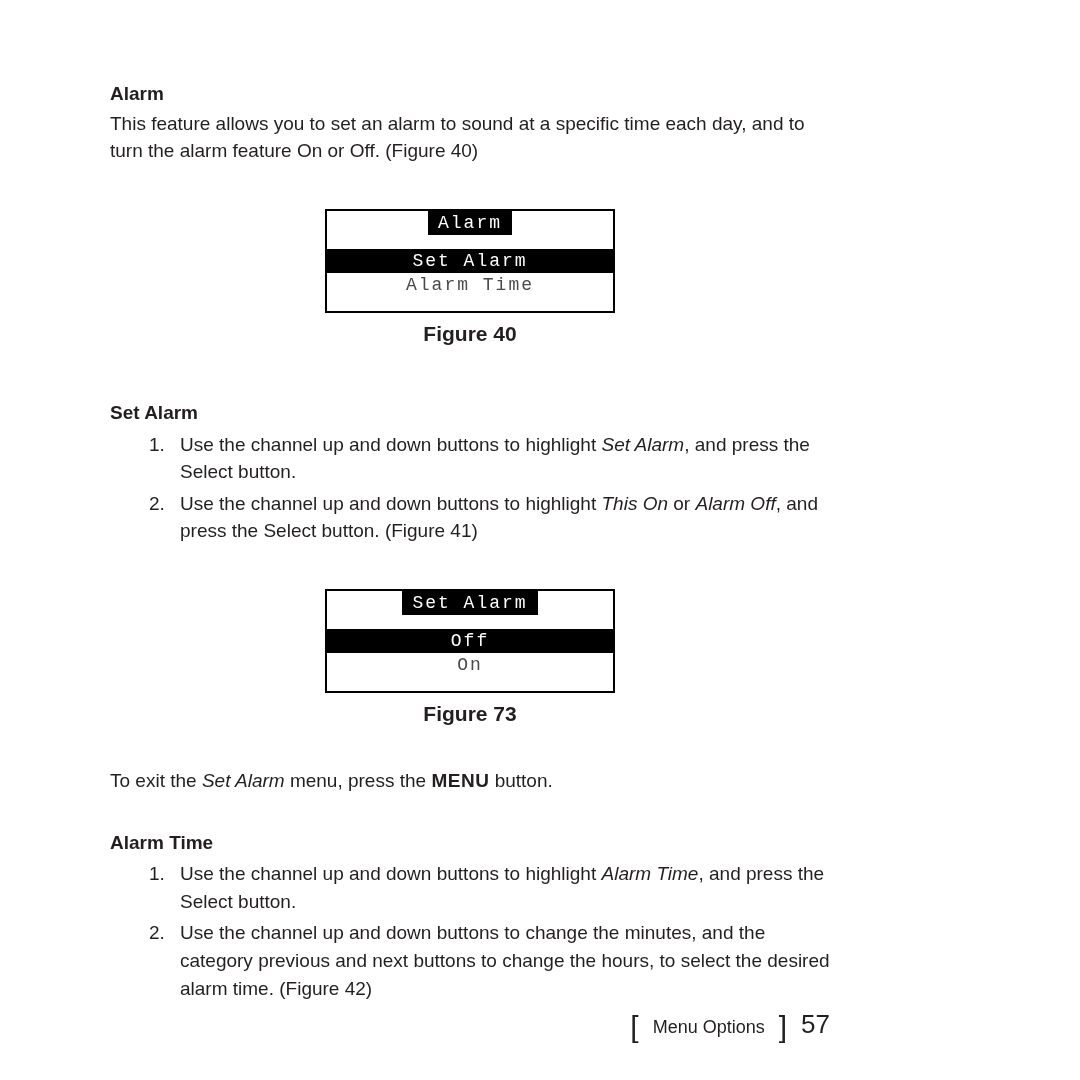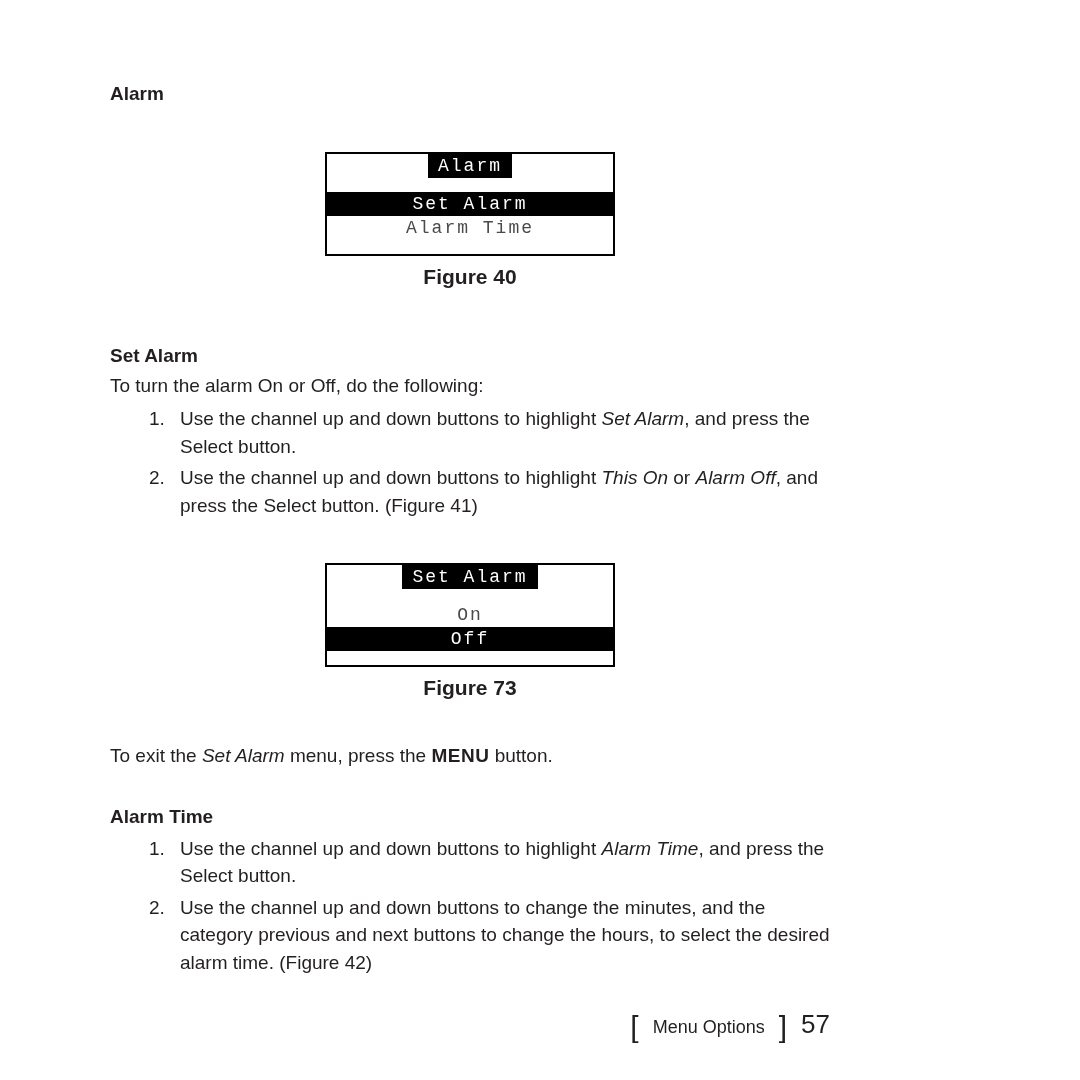--- a/index.html
+++ b/index.html
@@ -104,55 +104,55 @@
     font-size: 26px;
     line-height: 1;
   }
 </style>
 </head>
 <body>
 
 <div class="page">
 
   <p class="section-heading">Alarm</p>
+  <p class="para">This feature allows you to set an alarm to sound at a specific time each day, and to turn the alarm feature On or Off. (Figure 40)</p>
 
   <div class="figure-wrap">
     <div class="lcd">
       <div class="lcd-row">
         <span class="lcd-title">Alarm</span>
       </div>
       <div class="lcd-row spacer-row"></div>
       <div class="lcd-row inverted">Set Alarm</div>
       <div class="lcd-row dim">Alarm Time</div>
       <div class="lcd-row spacer-row"></div>
     </div>
     <div class="figure-caption">Figure 40</div>
   </div>
 
   <div class="spacer-med"></div>
 
   <p class="section-heading">Set Alarm</p>
-  <p class="para">To turn the alarm On or Off, do the following:</p>
   <ol class="steps">
     <li>
       <span>Use the channel up and down buttons to highlight </span><span class="italic">Set Alarm</span><span>, and press the Select button.</span>
     </li>
     <li>
       <span>Use the channel up and down buttons to highlight </span><span class="italic">This On</span><span> or </span><span class="italic">Alarm Off</span><span>, and press the Select button. (Figure 41)</span>
     </li>
   </ol>
 
   <div class="figure-wrap">
     <div class="lcd">
       <div class="lcd-row">
         <span class="lcd-title">Set Alarm</span>
       </div>
       <div class="lcd-row spacer-row"></div>
+      <div class="lcd-row inverted">Off</div>
       <div class="lcd-row dim">On</div>
-      <div class="lcd-row inverted">Off</div>
       <div class="lcd-row spacer-row"></div>
     </div>
     <div class="figure-caption">Figure 73</div>
   </div>
 
   <div class="spacer-small"></div>
 
   <p class="para">
     <span>To exit the </span><span class="italic">Set Alarm</span><span> menu, press the </span><span class="bold">MENU</span><span> button.</span>
   </p>

